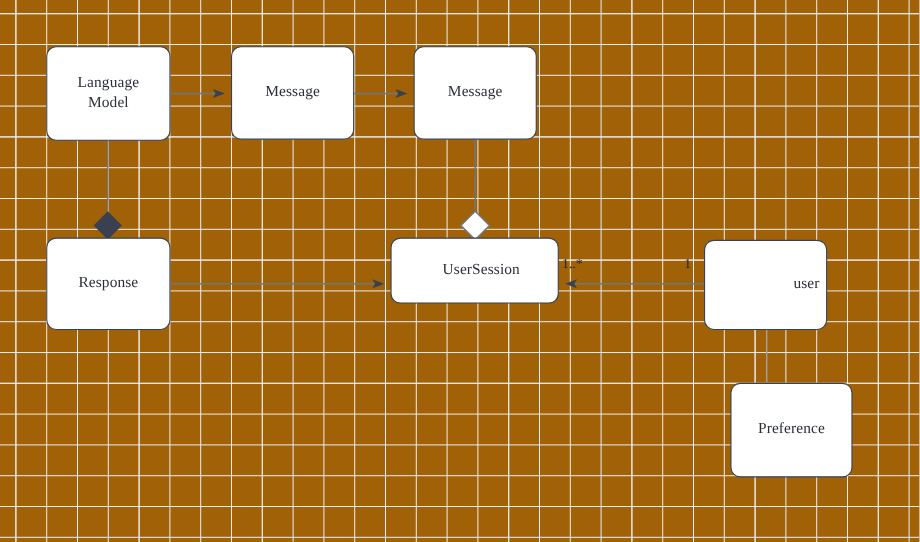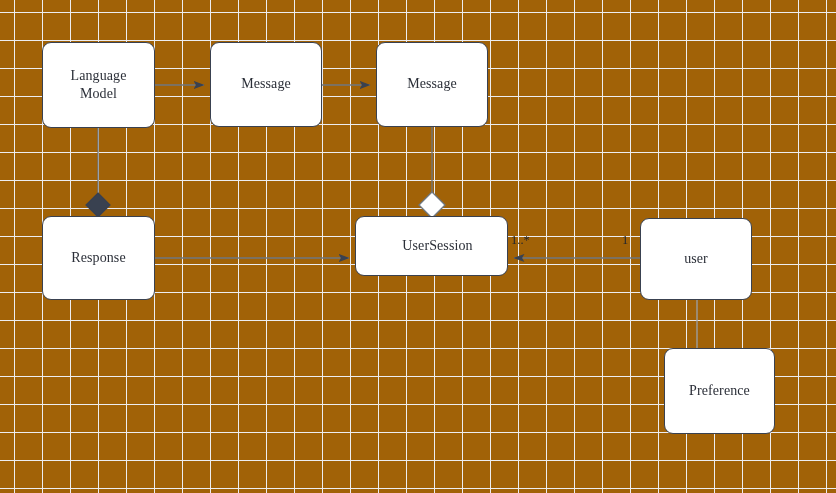--- a/index.html
+++ b/index.html
@@ -133,21 +133,21 @@
   </div>
 
   <div class="node" style="left:42px; top:216px; width:113px; height:84px;">
     <span class="node-label">Response</span>
   </div>
 
   <div class="node" style="left:355px; top:216px; width:153px; height:60px;padding-left:12px;">
     <span class="node-label">UserSession</span>
   </div>
 
-  <div class="node" style="left:640px; top:218px; width:112px; height:82px;">
+  <div class="node" style="left:640px; top:218px; width:112px; height:82px;justify-content:flex-end;">
     <span class="node-label">user</span>
   </div>
 
   <div class="node" style="left:664px; top:348px; width:111px; height:86px;">
     <span class="node-label">Preference</span>
   </div>
 
   <div class="edge-label" style="left:511px; top:233px;">1..*</div>
 
   <div class="edge-label" style="left:622px; top:233px;">1</div>

